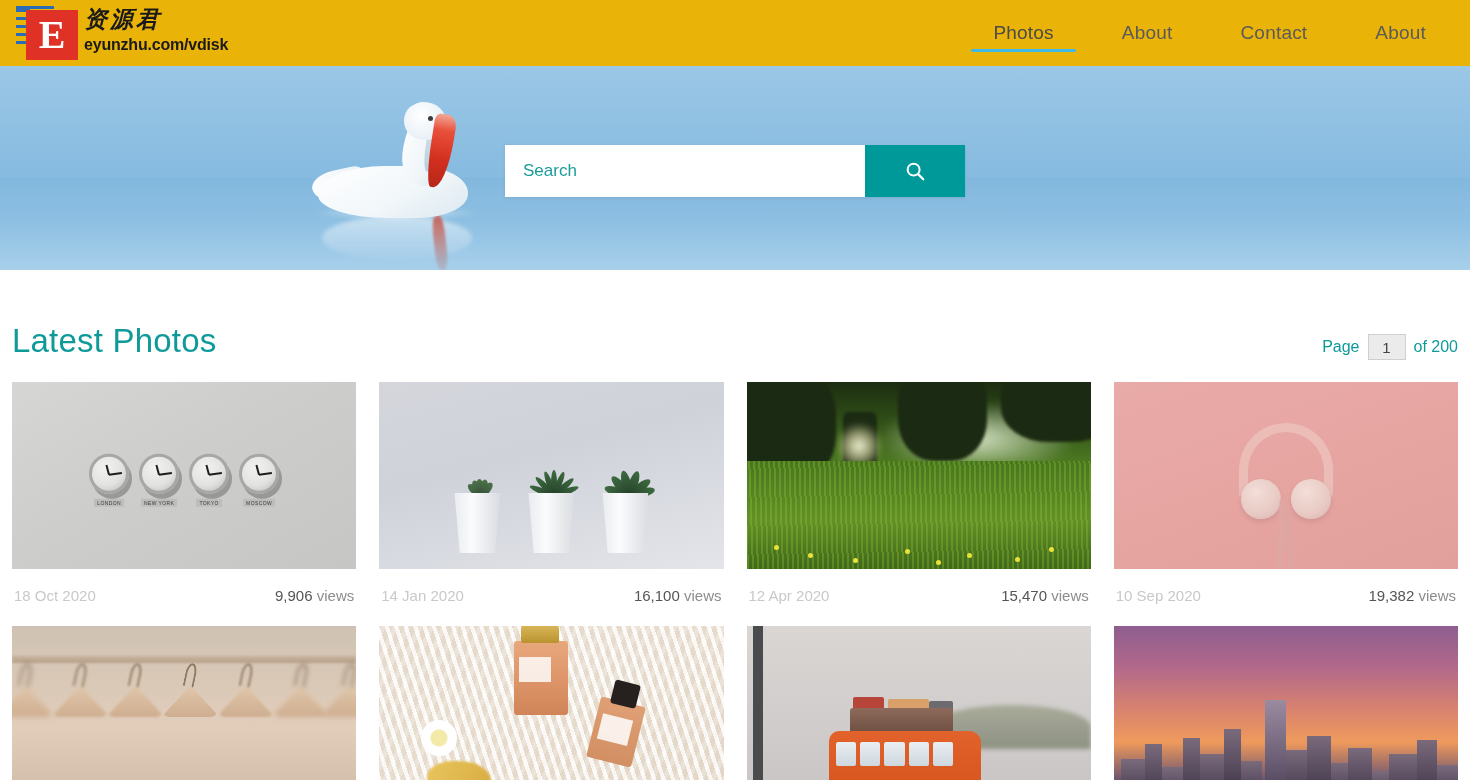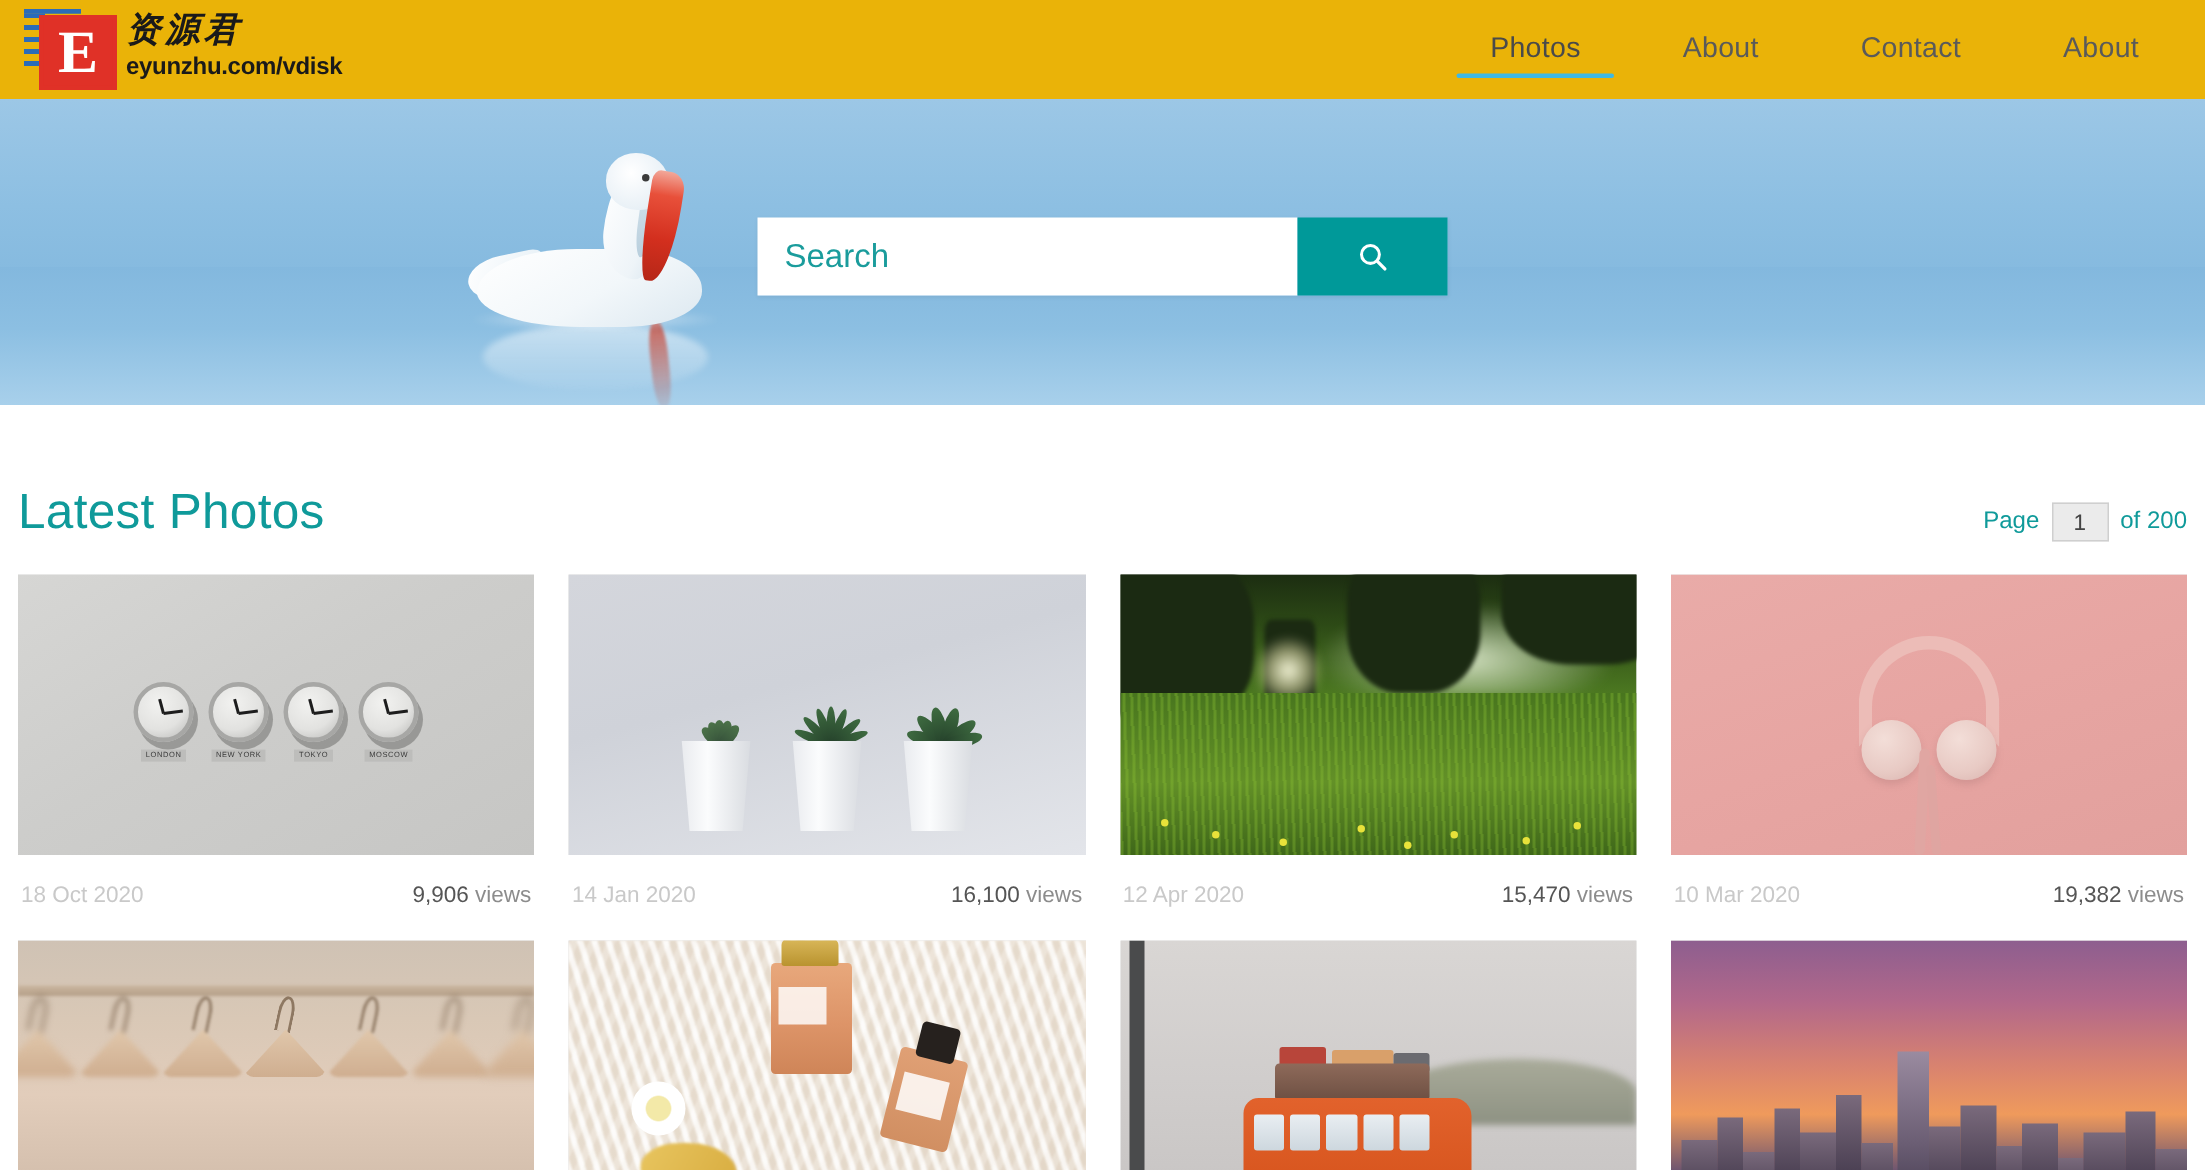--- a/index.html
+++ b/index.html
@@ -232,21 +232,21 @@
     display: flex;
     box-shadow: 0 1px 3px rgba(0,0,0,0.08);
   }
   .search-input {
     width: 360px;
     height: 52px;
     border: none;
     outline: none;
     background: #ffffff;
     padding: 0 18px;
-    font-size: 22px;
+    font-size: 17px;
     color: #0d8b8b;
     font-family: "Liberation Sans", sans-serif;
   }
   .search-input::placeholder { color: #1a9c9c; opacity: 1; }
   .search-btn {
     width: 100px;
     height: 52px;
     border: none;
     background: #009999;
     cursor: pointer;
@@ -825,21 +825,21 @@
       <div class="thumb">
         <div class="ph ph-head">
           <div class="hp-band"></div>
           <div class="hp-cup l"></div>
           <div class="hp-cup r"></div>
           <div class="hp-cord"></div>
           <div class="hp-cord2"></div>
         </div>
       </div>
       <div class="card-meta">
-        <span class="meta-date">10 Mar 2020</span>
+        <span class="meta-date">10 Sep 2020</span>
         <span class="meta-views"><span class="vnum">19,382</span> <span>views</span></span>
       </div>
     </div>
 
     <div class="card">
       <div class="thumb">
         <div class="ph ph-hangers">
           <div class="rail"></div>
           <div class="hanger" style="left:-4%;filter:blur(2.5px)">
               <div class="hook"></div>

